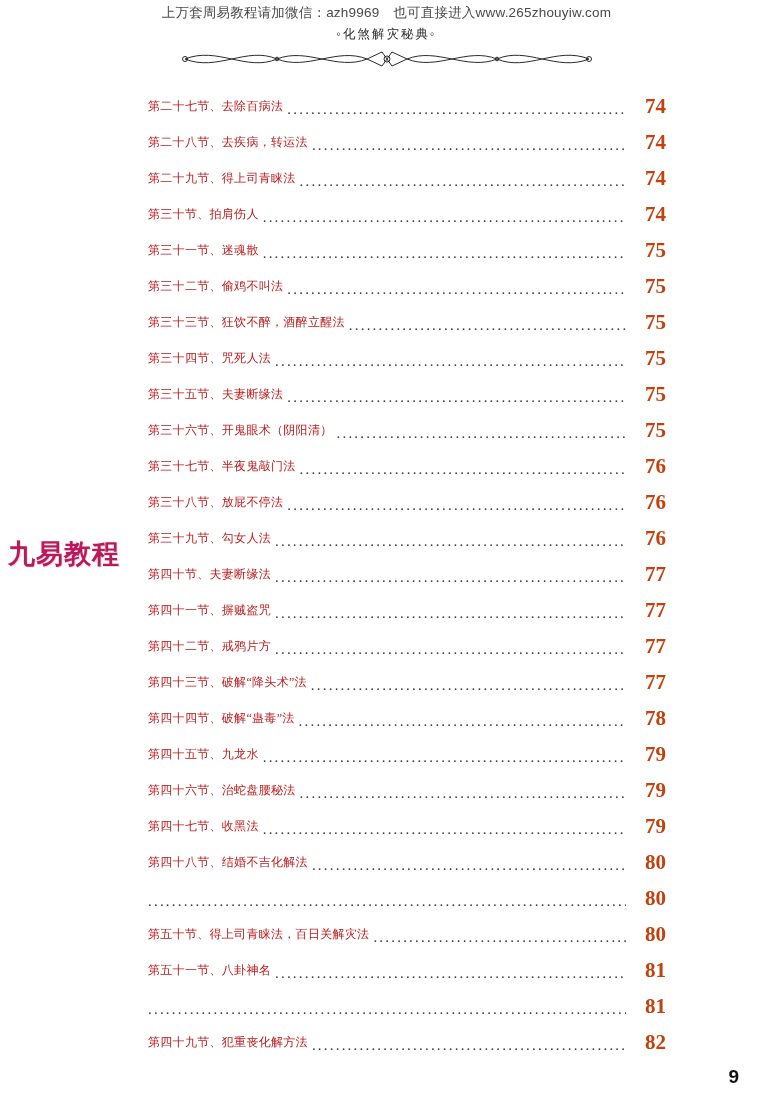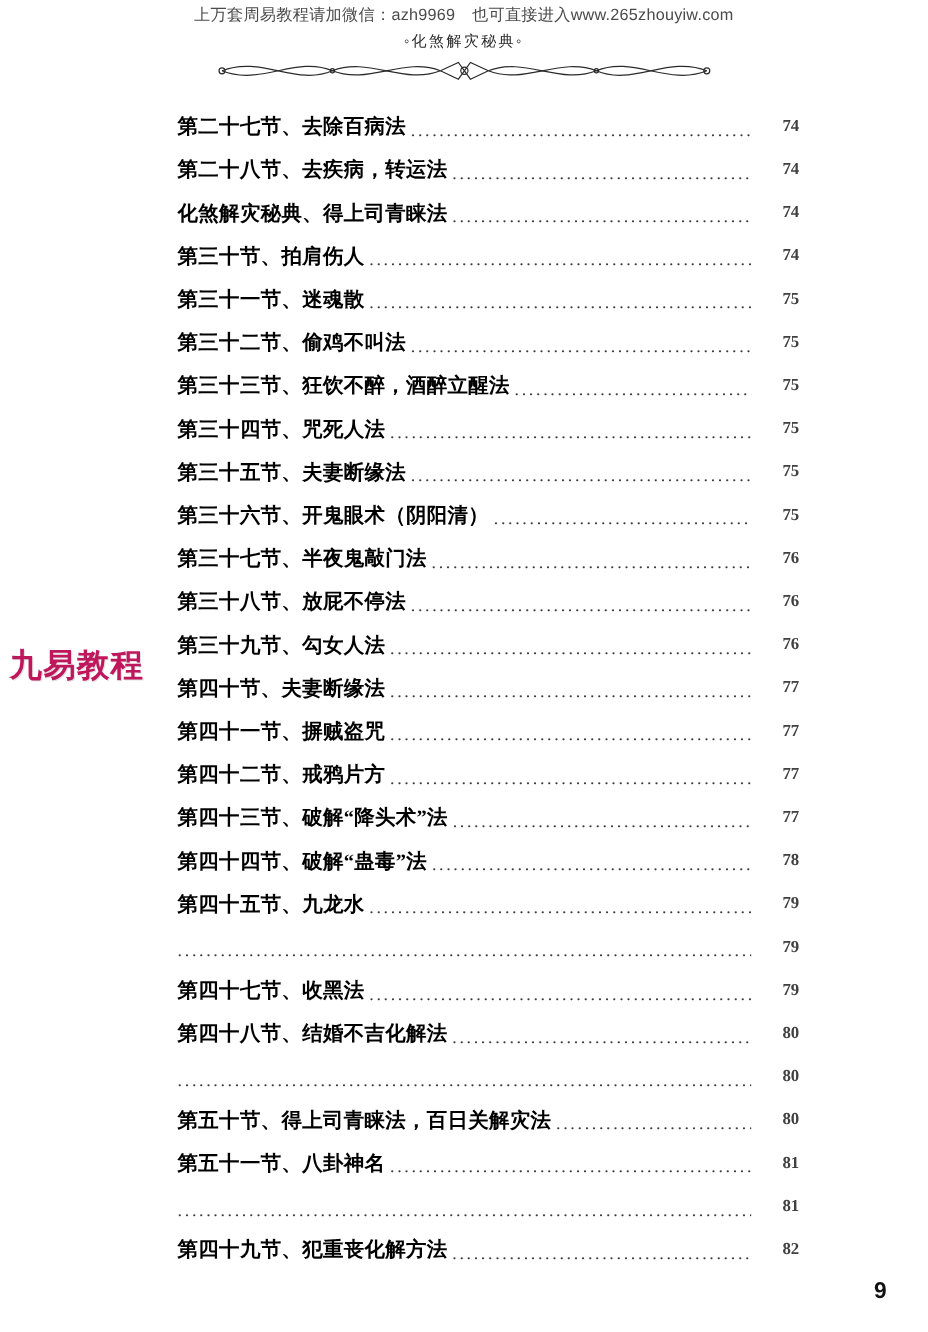--- a/index.html
+++ b/index.html
@@ -58,23 +58,23 @@
     width: 518px;
   }
   .toc-row {
     display: flex;
     align-items: flex-end;
     height: 36px;
     line-height: 36px;
     white-space: nowrap;
   }
   .toc-label {
-    font-size: 17px;
-    font-weight: bold;
-    color: #000000;
+    font-size: 12px;
+    font-weight: normal;
+    color: #b91c1c;
     font-family: "Liberation Serif", "DejaVu Serif", serif;
     letter-spacing: 0.3px;
     flex: 0 0 auto;
     padding-right: 4px;
   }
   .toc-dots {
     flex: 1 1 auto;
     overflow: hidden;
     height: 36px;
     position: relative;
@@ -87,23 +87,23 @@
     font-size: 15px;
     letter-spacing: 2.2px;
     color: #3a3a3a;
     line-height: 30px;
     white-space: nowrap;
   }
   .toc-page {
     flex: 0 0 auto;
     width: 34px;
     text-align: right;
-    font-size: 14px;
+    font-size: 21px;
     font-weight: bold;
-    color: #404040;
+    color: #c2410c;
     font-family: "Liberation Serif", "DejaVu Serif", serif;
     padding-left: 6px;
   }
 
   
   .side-watermark {
     position: absolute;
     left: 8px;
     top: 536px;
     font-family: "Liberation Sans", "DejaVu Sans", sans-serif;
@@ -156,21 +156,21 @@
     <span class="toc-label">第二十七节、去除百病法</span>
     <span class="toc-dots"></span>
     <span class="toc-page">74</span>
   </div>
   <div class="toc-row">
     <span class="toc-label">第二十八节、去疾病，转运法</span>
     <span class="toc-dots"></span>
     <span class="toc-page">74</span>
   </div>
   <div class="toc-row">
-    <span class="toc-label">化煞解灾秘典、得上司青睐法</span>
+    <span class="toc-label">第二十九节、得上司青睐法</span>
     <span class="toc-dots"></span>
     <span class="toc-page">74</span>
   </div>
   <div class="toc-row">
     <span class="toc-label">第三十节、拍肩伤人</span>
     <span class="toc-dots"></span>
     <span class="toc-page">74</span>
   </div>
   <div class="toc-row">
     <span class="toc-label">第三十一节、迷魂散</span>
@@ -241,20 +241,21 @@
     <span class="toc-label">第四十四节、破解“蛊毒”法</span>
     <span class="toc-dots"></span>
     <span class="toc-page">78</span>
   </div>
   <div class="toc-row">
     <span class="toc-label">第四十五节、九龙水</span>
     <span class="toc-dots"></span>
     <span class="toc-page">79</span>
   </div>
   <div class="toc-row">
+    <span class="toc-label">第四十六节、治蛇盘腰秘法</span>
     <span class="toc-dots"></span>
     <span class="toc-page">79</span>
   </div>
   <div class="toc-row">
     <span class="toc-label">第四十七节、收黑法</span>
     <span class="toc-dots"></span>
     <span class="toc-page">79</span>
   </div>
   <div class="toc-row">
     <span class="toc-label">第四十八节、结婚不吉化解法</span>

